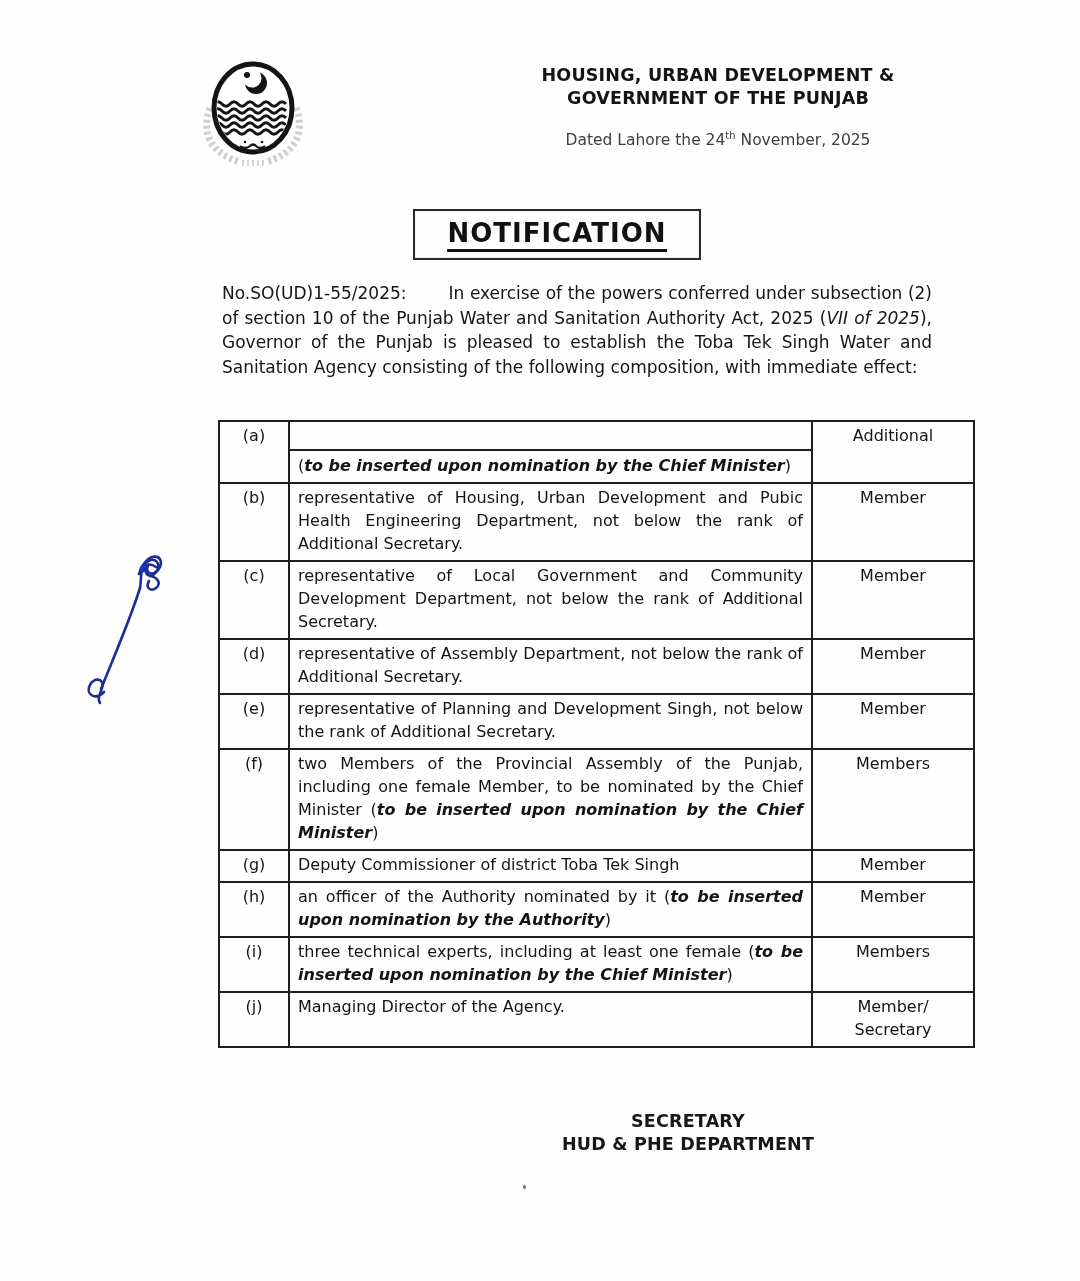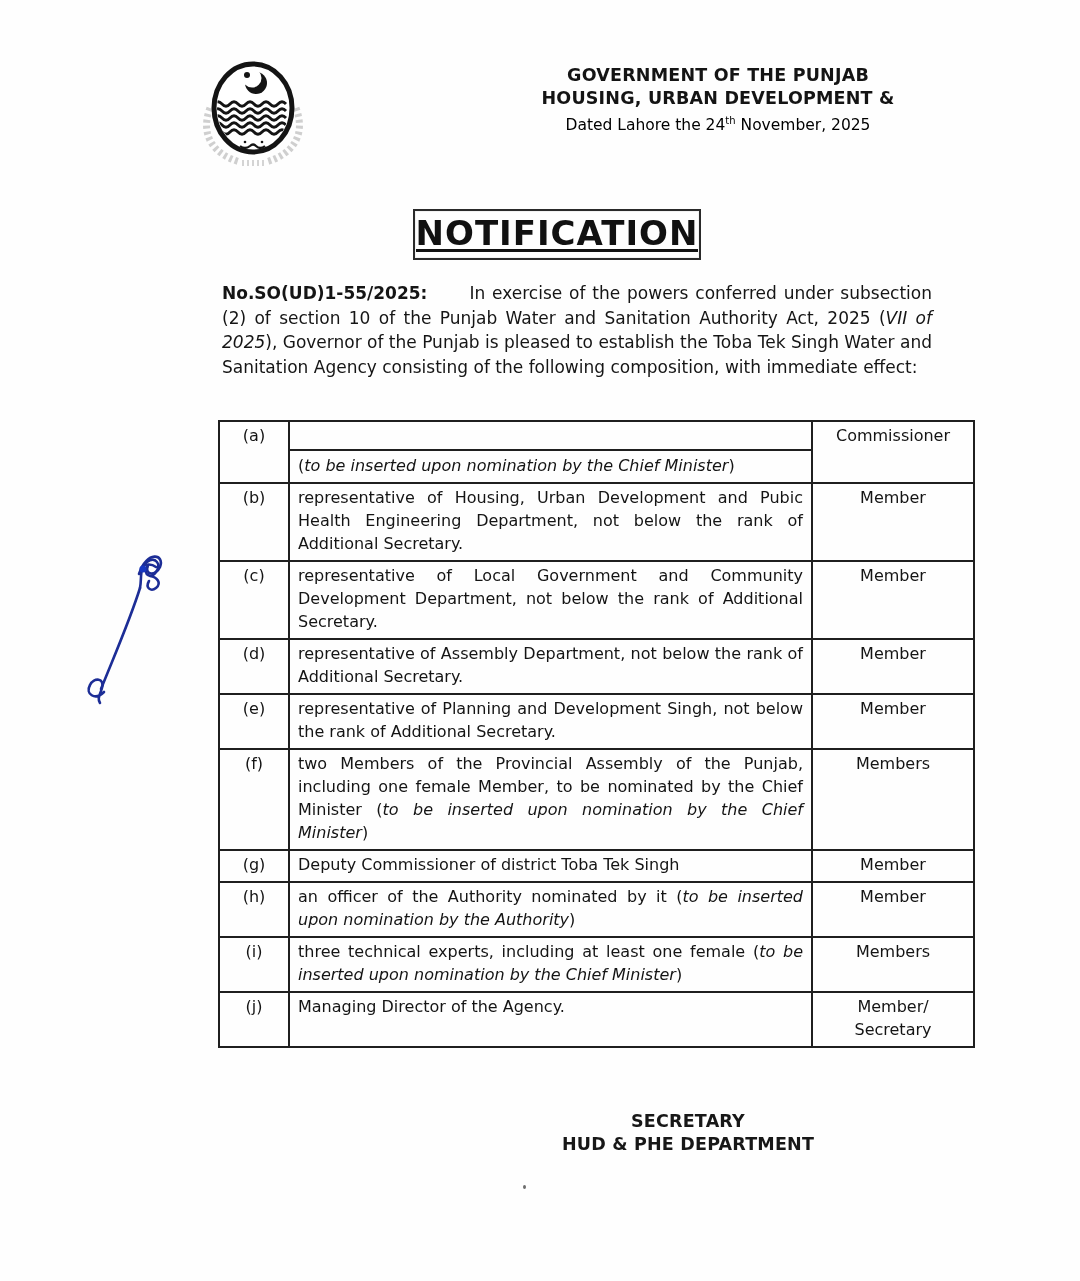--- a/index.html
+++ b/index.html
@@ -17,57 +17,57 @@
   
   .logo { position: absolute; left: 196px; top: 56px; width: 116px; height: 112px; }
   .header-text {
     position: absolute; left: 478px; top: 64px; width: 480px;
     text-align: center;
   }
   .header-text .org-line {
     font-weight: bold; font-size: 17.5px; line-height: 23px; letter-spacing: 0.2px;
     color: #141414;
   }
-  .date-line { margin-top: 5px; font-size: 15.5px; color: #000000; }
+  .date-line { margin-top: 20px; font-size: 15.5px; color: #404040; }
   .date-line sup { font-size: 10px; }
 
   
   .title-box {
     position: absolute; left: 413px; top: 209px; width: 284px; height: 47px;
     border: 2px solid #2a2a2a;
     display: flex; align-items: center; justify-content: center;
     box-shadow: 0 0 0 1px #f2f2f2 inset;
   }
   .title-text {
-    font-weight: bold; font-size: 34px; letter-spacing: 1px; color: #111;
+    font-weight: bold; font-size: 26px; letter-spacing: 1px; color: #111;
     border-bottom: 3px solid #111; padding-bottom: 1px; line-height: 30px;
   }
 
   
   .intro {
     position: absolute; left: 222px; top: 281px; width: 710px;
     font-size: 17px; line-height: 24.5px; text-align: justify; margin: 0;
     color: #151515;
   }
-  .intro .ref { font-weight: bold; }
+  .intro .ref { font-weight: normal; }
   .intro .tab-gap { display: inline-block; width: 42px; }
   .it { font-style: italic; }
 
   
   .comp-table {
     position: absolute; left: 218px; top: 420px; width: 713px;
     border-collapse: collapse; table-layout: fixed;
     font-size: 16px; line-height: 23px; color: #141414;
   }
   .comp-table td { border: 2px solid #1f1f1f; vertical-align: top; padding: 2px 8px 5px; }
   .comp-table .c-label { width: 64px; text-align: center; padding-left: 2px; padding-right: 2px; }
   .comp-table .c-desc  { width: 505px; text-align: justify; }
   .comp-table .c-role  { width: 144px; text-align: center; }
   .blankline { height: 25px; border-bottom: 2px solid #1f1f1f; margin: 0 -8px 3px; }
-  .bi { font-weight: normal; font-style: italic; }
+  .bi { font-weight: bold; font-style: italic; }
 
   
   .footer {
     position: absolute; left: 488px; top: 1110px; width: 400px;
     text-align: center; font-weight: bold; font-size: 17.5px; line-height: 23px;
     color: #171717; letter-spacing: 0.2px;
   }
 
   
   .signature { position: absolute; left: 80px; top: 532px; width: 104px; height: 178px; }
@@ -101,38 +101,38 @@
       <path d="M18 69 q 4 -4.5 8 0 t 8 0 t 8 0 t 8 0 t 8 0 t 8 0 t 8 0 t 8 0 t 8 0"></path>
       <path d="M18 76 q 4 -4.5 8 0 t 8 0 t 8 0 t 8 0 t 8 0 t 8 0 t 8 0 t 8 0 t 8 0"></path>
     </g>
 
     <path d="M44 90 q 5 4 10 0 q 3 -3 6 0 q 4 4 9 0" fill="none" stroke="#141414" stroke-width="2.2"></path>
     <circle cx="49" cy="86" r="1.3" fill="#141414"></circle>
     <circle cx="66" cy="86" r="1.3" fill="#141414"></circle>
   </svg>
 
   <div class="header-text">
+    <div class="org-line">HOUSING, URBAN DEVELOPMENT &amp;</div>
     <div class="org-line">GOVERNMENT OF THE PUNJAB</div>
-    <div class="org-line">HOUSING, URBAN DEVELOPMENT &amp;</div>
     <div class="date-line"><span>Dated Lahore the 24</span><sup>th</sup><span> November, 2025</span></div>
   </div>
 
   <div class="title-box">
     <span class="title-text">NOTIFICATION</span>
   </div>
 
   <p class="intro"><span class="ref">No.SO(UD)1-55/2025:</span><span class="tab-gap"></span><span>In exercise of the powers conferred under subsection (2) of section 10 of the Punjab Water and Sanitation Authority Act, 2025 (</span><span class="it">VII of 2025</span><span>), Governor of the Punjab is pleased to establish the Toba Tek Singh Water and Sanitation Agency consisting of the following composition, with immediate effect:</span></p>
 
   <table class="comp-table">
     <tbody>
         <tr>
           <td class="c-label">(a)</td>
           <td class="c-desc"><div class="blankline"></div><span>(</span><span class="bi">to be inserted upon nomination by the Chief Minister</span><span>)</span></td>
           <td class="c-role">
-            <div>Commissioner</div>
+            <div>Additional</div>
           </td>
         </tr>
         <tr>
           <td class="c-label">(b)</td>
           <td class="c-desc"><span>representative of Housing, Urban Development and Pubic Health Engineering Department, not below the rank of Additional Secretary.</span></td>
           <td class="c-role">
             <div>Member</div>
           </td>
         </tr>
         <tr>

